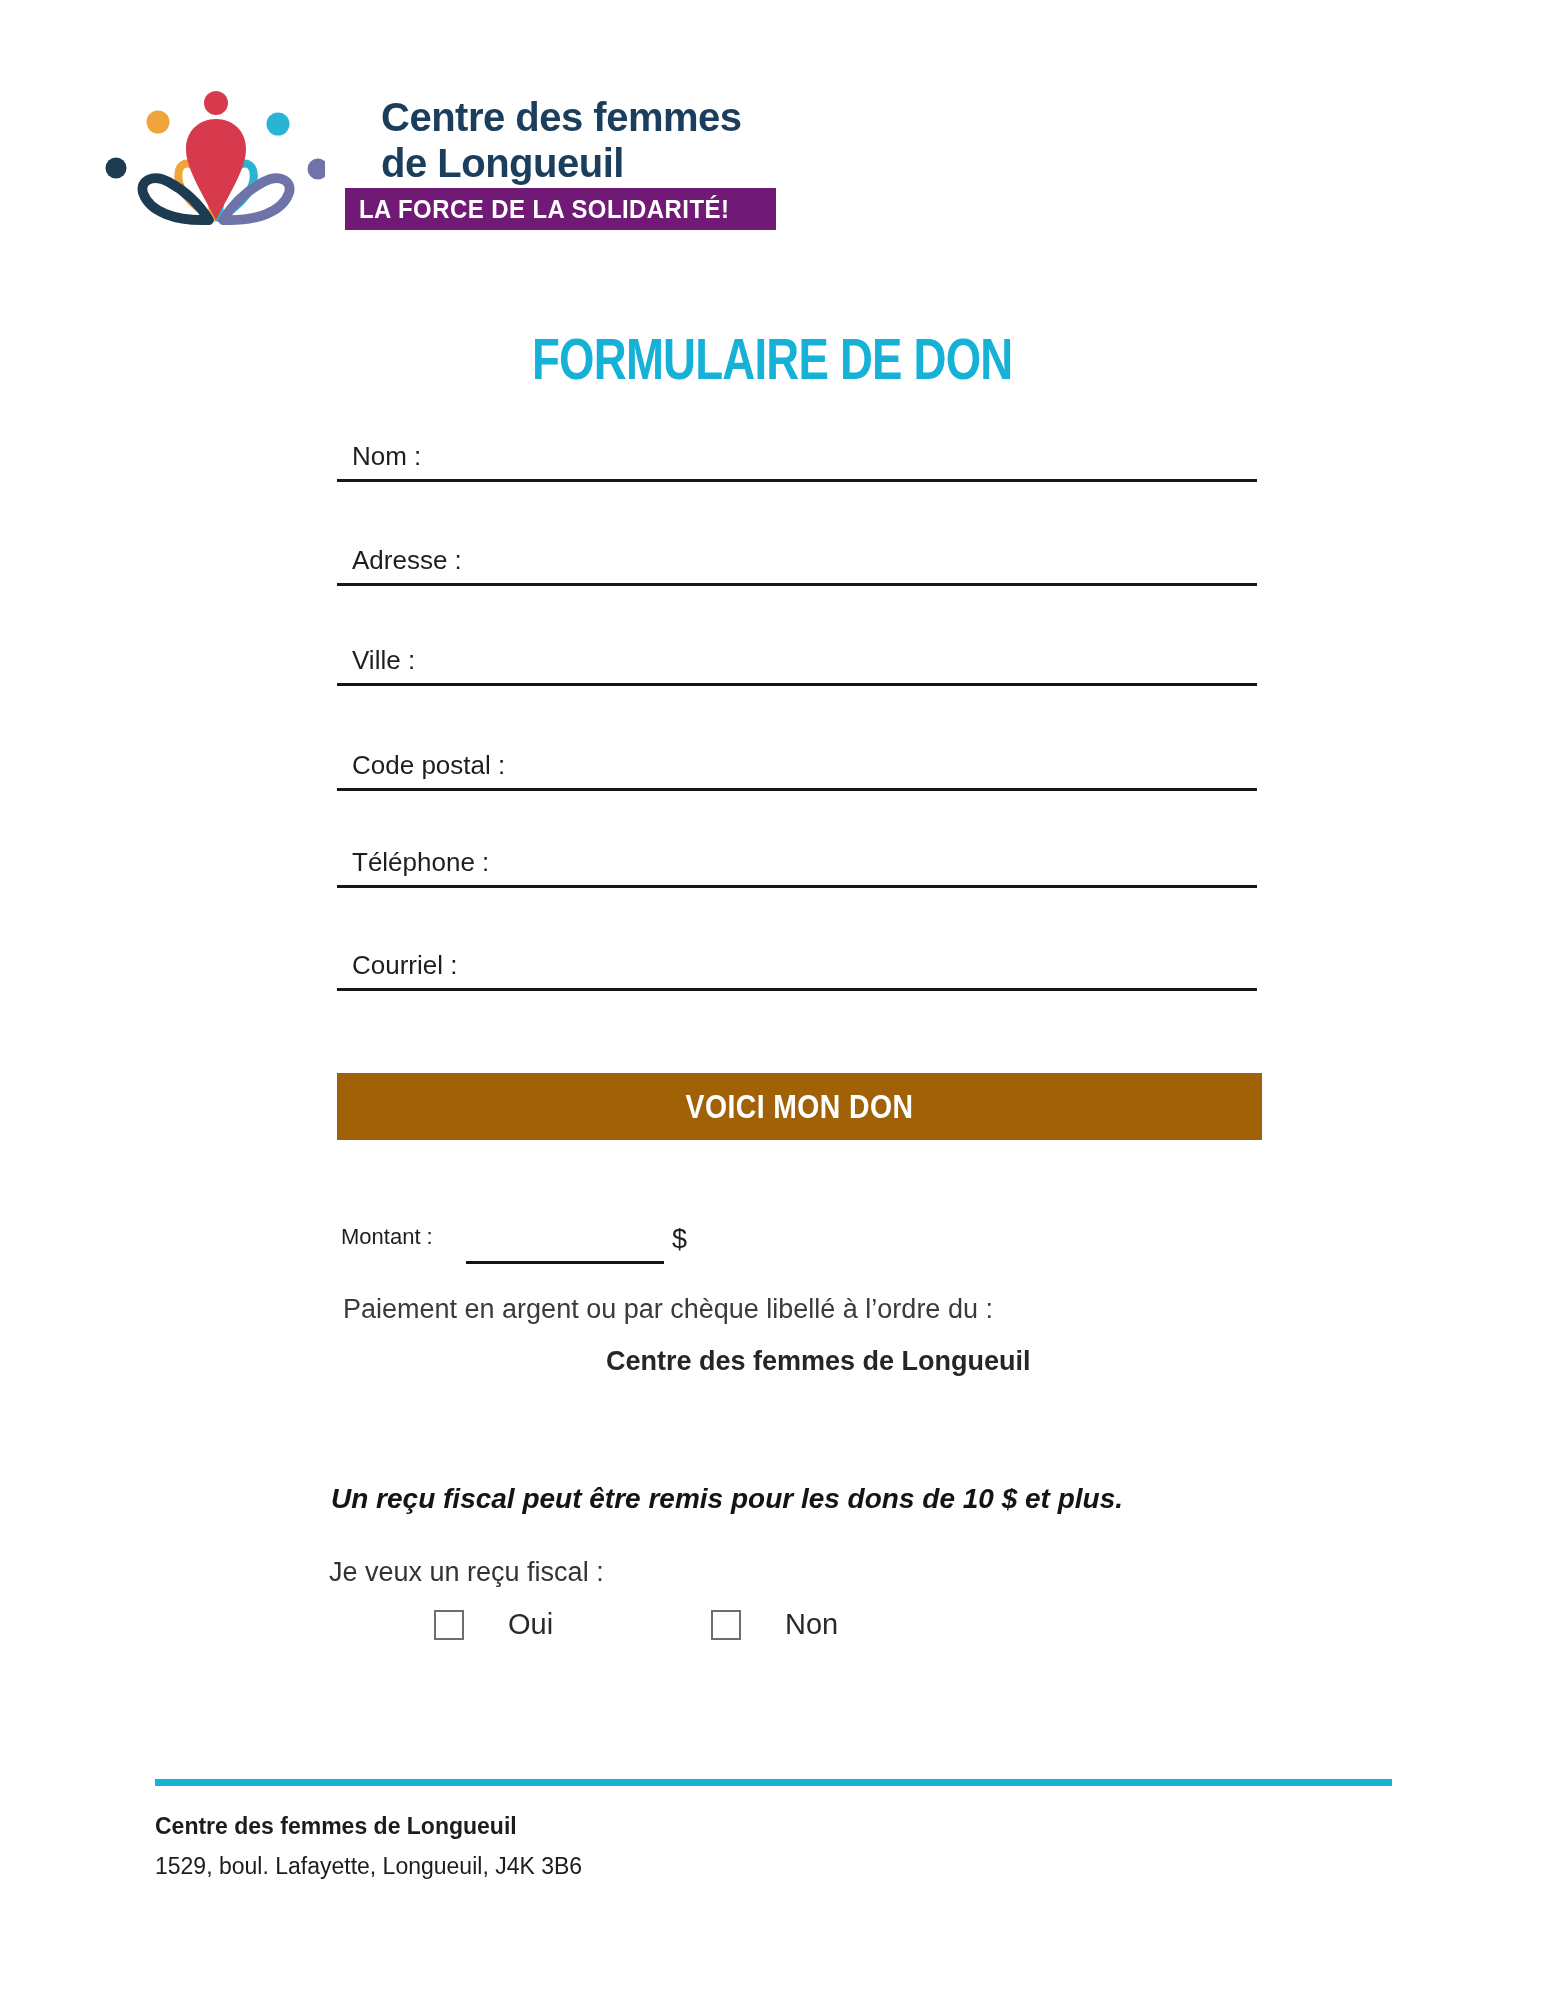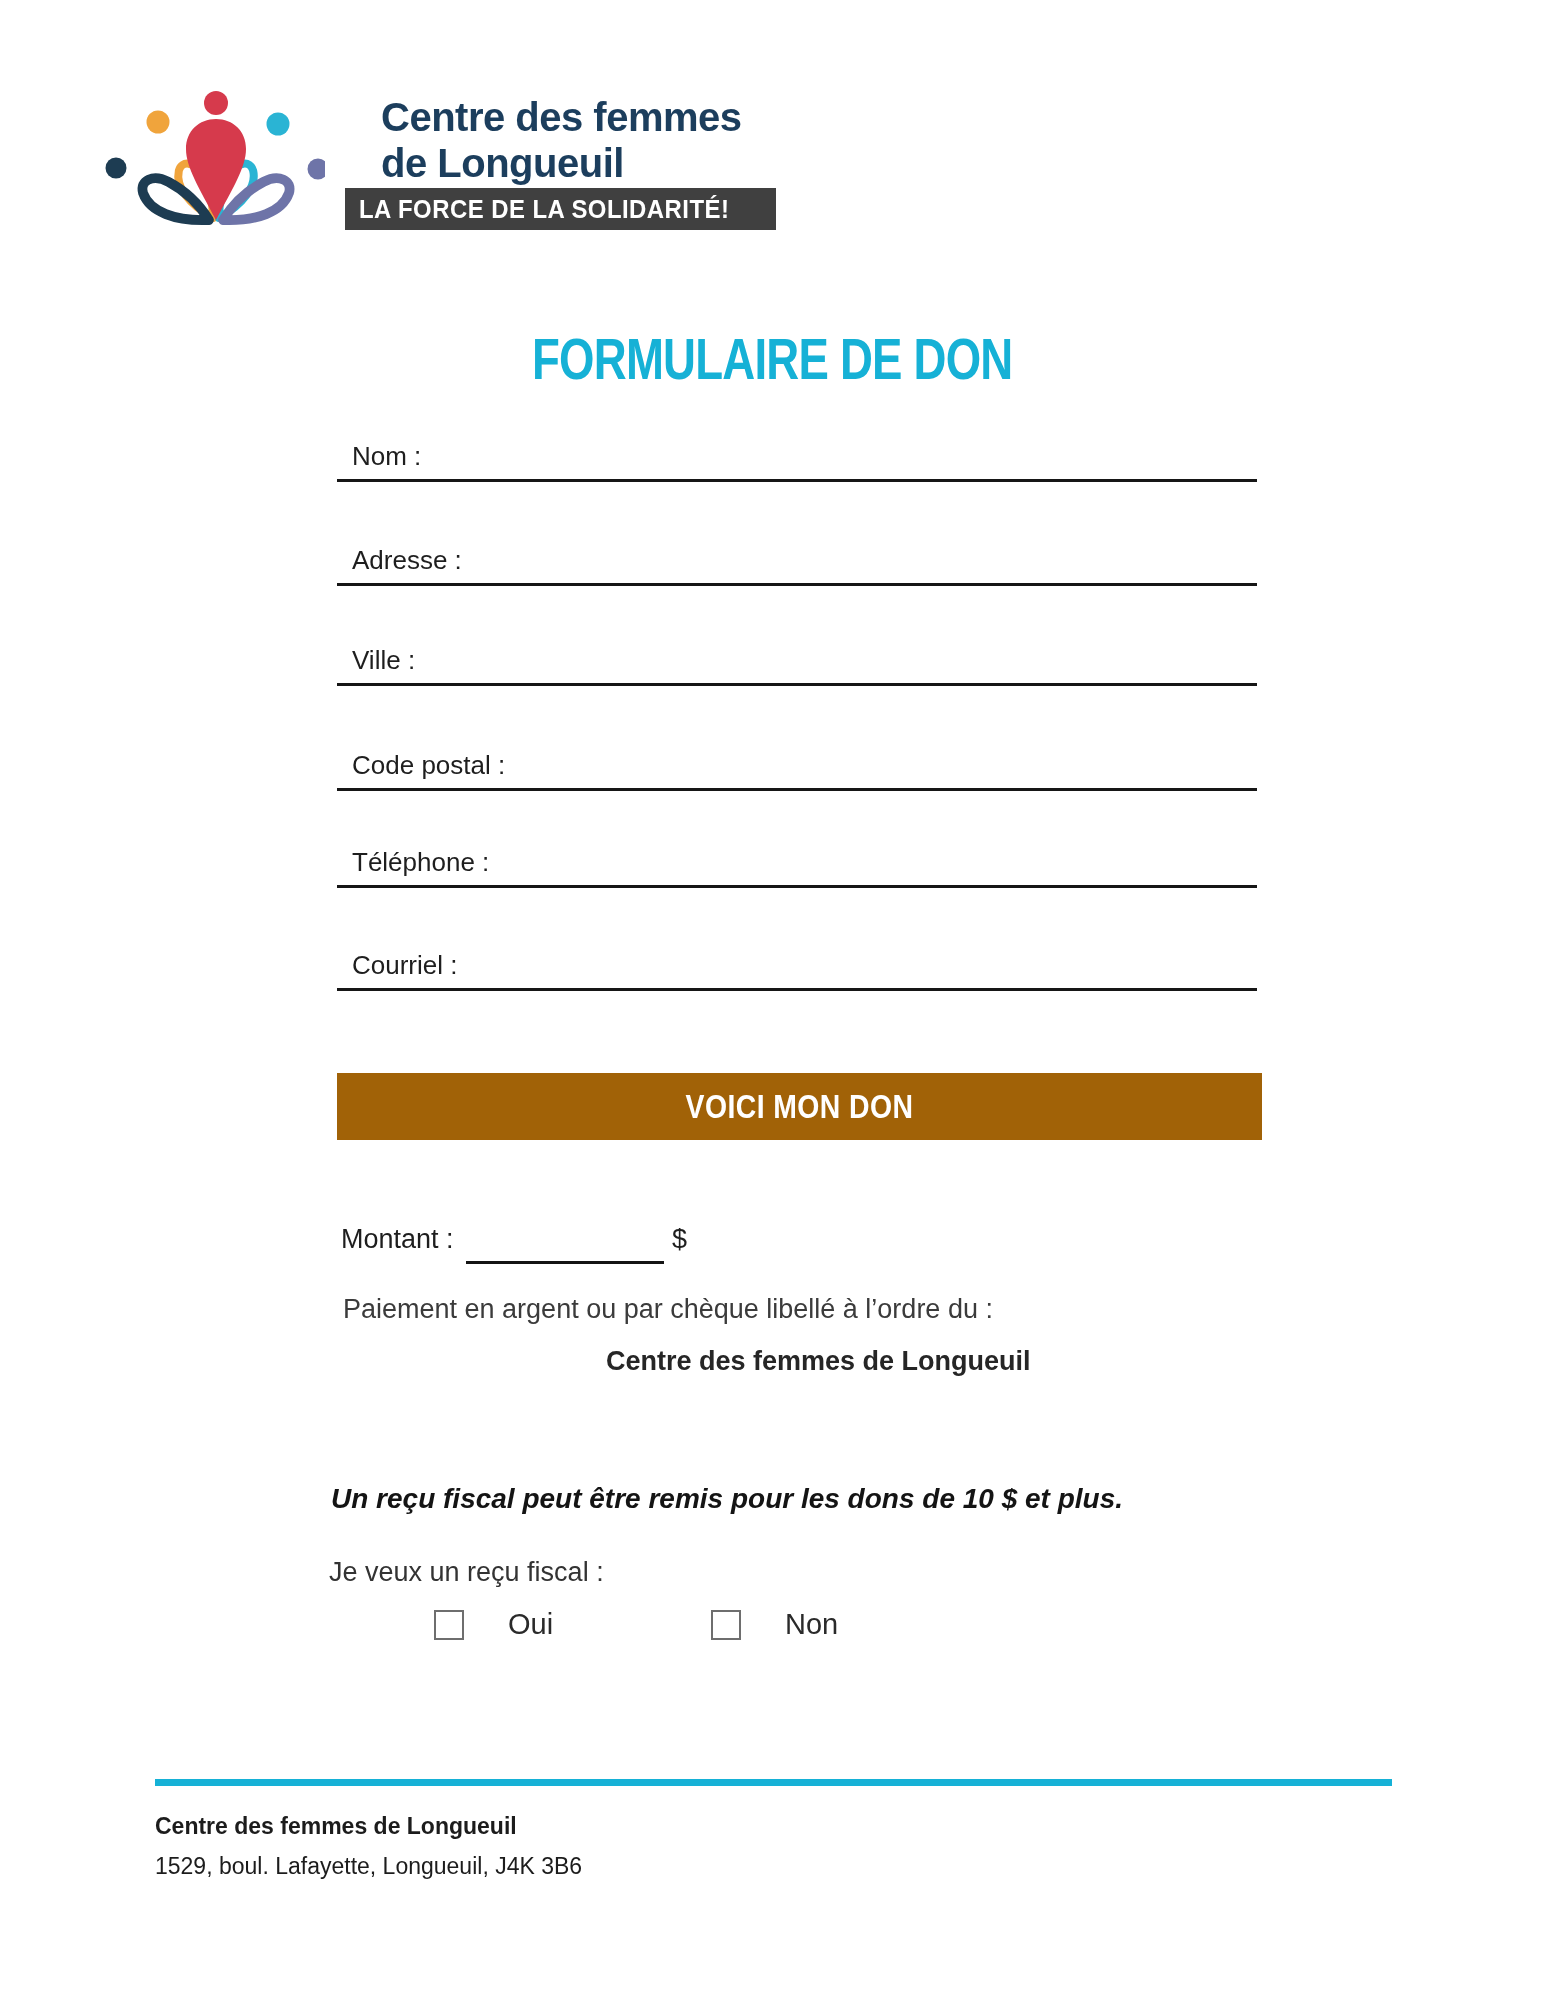--- a/index.html
+++ b/index.html
@@ -8,41 +8,41 @@
     width:1545px;height:2000px;
     margin:0 auto;
     background:#ffffff;
     font-family:"Liberation Sans", sans-serif;
     overflow:hidden;
   }
   
   .logo-mark{position:absolute;left:85px;top:72px;width:240px;height:165px;}
   .wordmark{position:absolute;left:345px;top:94px;color:#1c3e5d;
     font-weight:bold;font-size:40px;line-height:46px;letter-spacing:-0.5px;margin-left:36px;}
-  .tagline{position:absolute;left:345px;top:188px;background:#404040;color:#ffffff;
+  .tagline{position:absolute;left:345px;top:188px;background:#701a75;color:#ffffff;
     font-weight:bold;font-size:26px;line-height:42px;height:42px;padding:0 14px;
     letter-spacing:0.5px;white-space:nowrap;}
   .tagline span{display:inline-block;transform:scaleX(0.92);transform-origin:left center;}
   
   .doc-title{position:absolute;left:0;right:0;top:328px;text-align:center;
     color:#16b1d6;font-size:57px;font-weight:bold;line-height:62px;white-space:nowrap;}
   .doc-title span{display:inline-block;transform:scaleX(0.80);transform-origin:center;
     letter-spacing:-1px;}
   
   .field{position:absolute;left:337px;width:920px;height:48px;
     border-bottom:3px solid #161616;}
   .field .lbl{position:absolute;left:15px;bottom:7px;font-size:26px;color:#1e1e1e;}
   
   .don-banner{position:absolute;left:337px;top:1073px;width:925px;height:67px;
     background:#a16207;color:#ffffff;text-align:center;line-height:67px;
     font-size:33px;font-weight:bold;white-space:nowrap;}
   .don-banner span{display:inline-block;transform:scaleX(0.86);transform-origin:center;
     letter-spacing:0.5px;}
   .txt{position:absolute;white-space:nowrap;}
-  .montant-lbl{left:341px;top:1224px;font-size:27px;color:#1e1e1e;}
+  .montant-lbl{left:341px;top:1224px;font-size:22px;color:#1e1e1e;}
   .montant-line{position:absolute;left:466px;top:1261px;width:198px;height:3px;background:#141414;}
   .dollar{left:672px;top:1224px;font-size:27px;color:#1e1e1e;}
   .payment{left:343px;top:1294px;font-size:27px;color:#3b3b3b;}
   .payee{left:606px;top:1346px;font-size:27px;font-weight:bold;color:#262626;}
   
   .notice{left:331px;top:1483px;font-size:28px;font-weight:bold;font-style:italic;color:#141414;}
   .question{left:329px;top:1557px;font-size:27px;color:#333333;}
   .option{position:absolute;top:1608px;display:flex;align-items:center;gap:41px;}
   .option .box{width:26px;height:26px;border:2px solid #6e6e6e;background:#ffffff;}
   .option .olbl{font-size:29px;color:#2a2a2a;margin-left:3px;}

